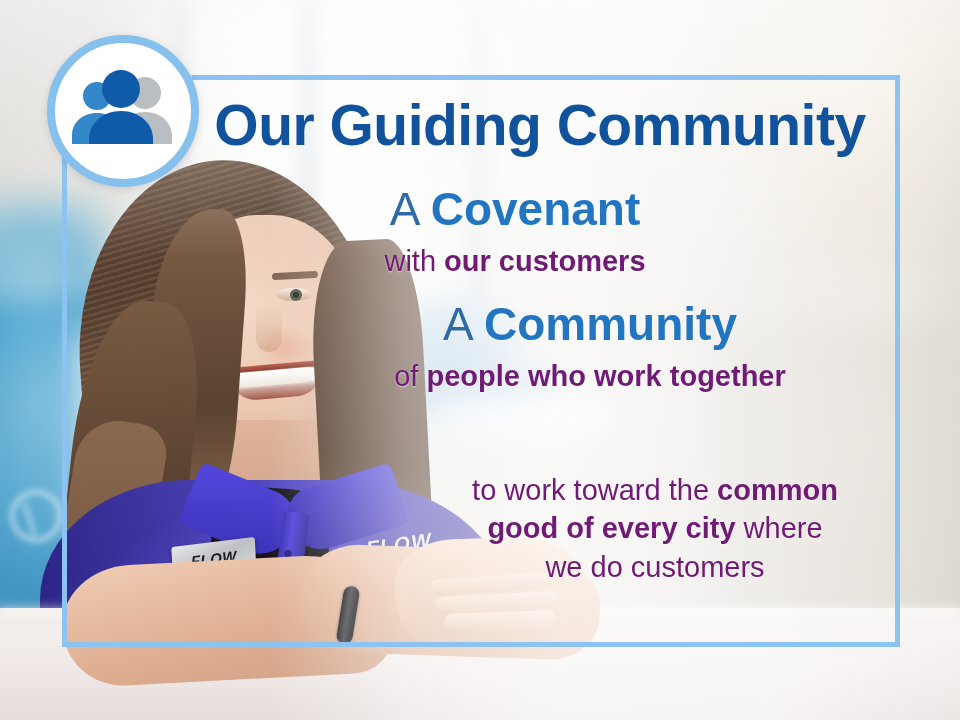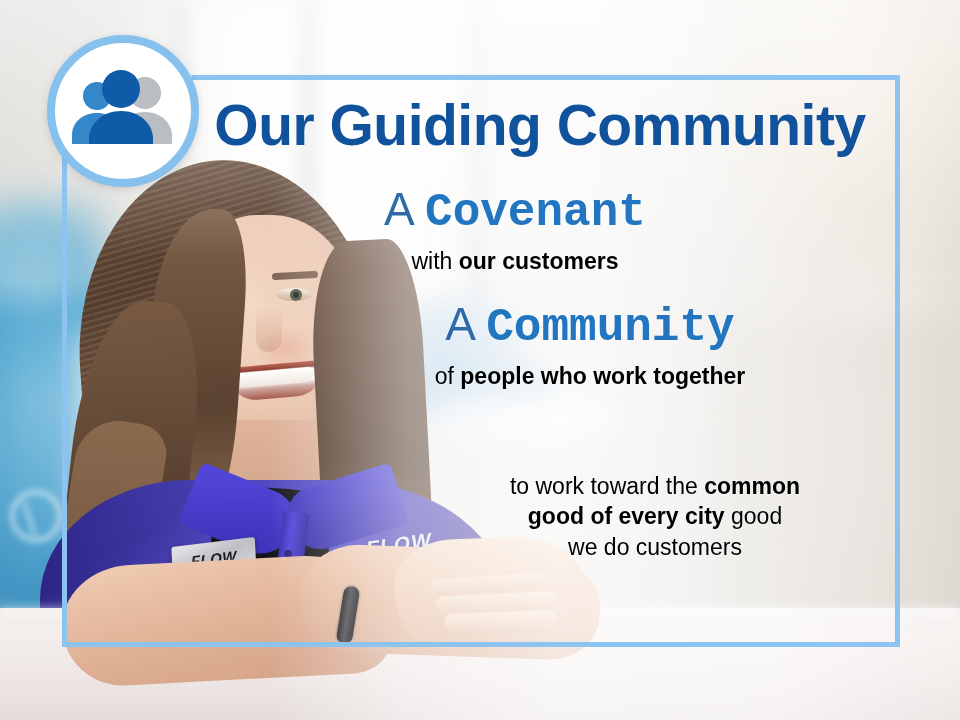--- a/index.html
+++ b/index.html
@@ -285,22 +285,22 @@
   
   .title{
     position:absolute;left:210px;top:96px;width:660px;
     text-align:center;font-size:57px;font-weight:bold;color:#11529c;
     letter-spacing:-.5px;line-height:1.05;
     text-shadow:0 1px 2px rgba(255,255,255,.65);
   }
   .principle{position:absolute;text-shadow:0 1px 2px rgba(255,255,255,.6);}
   .p-head{font-size:46px;line-height:1.05;white-space:nowrap;}
   .p-head .art{font-weight:normal;color:#2f6aa8;}
-  .p-head .word{font-weight:bold;color:#2276c1;font-family:Liberation Mono, monospace;}
-  .p-sub{font-size:23px;line-height:1.32;color:#000000;margin-top:9px;}
+  .p-head .word{font-weight:bold;color:#2276c1;}
+  .p-sub{font-size:29px;line-height:1.32;color:#701a75;margin-top:9px;}
   .p-sub b{font-weight:bold;}
 
   .p1{left:340px;top:185px;width:350px;text-align:center;}
   .p2{left:390px;top:300px;width:400px;text-align:center;}
   .p3{left:440px;top:462px;width:430px;text-align:center;}
 </style>
 </head>
 <body>
 
 <div class="stage">
@@ -410,18 +410,18 @@
       <span class="word">Community</span>
     </div>
     <div class="p-sub">
         <div><span>of </span><b>people who work together</b></div>
       </div>
   </div>
 
   <div class="principle p3">
     <div class="p-sub">
         <div><span>to work toward the </span><b>common</b></div>
-        <div><b>good of every city</b><span> good</span></div>
+        <div><b>good of every city</b><span> where</span></div>
         <div><span>we do customers</span></div>
       </div>
   </div>
 
 </div>
 
 </body></html>

